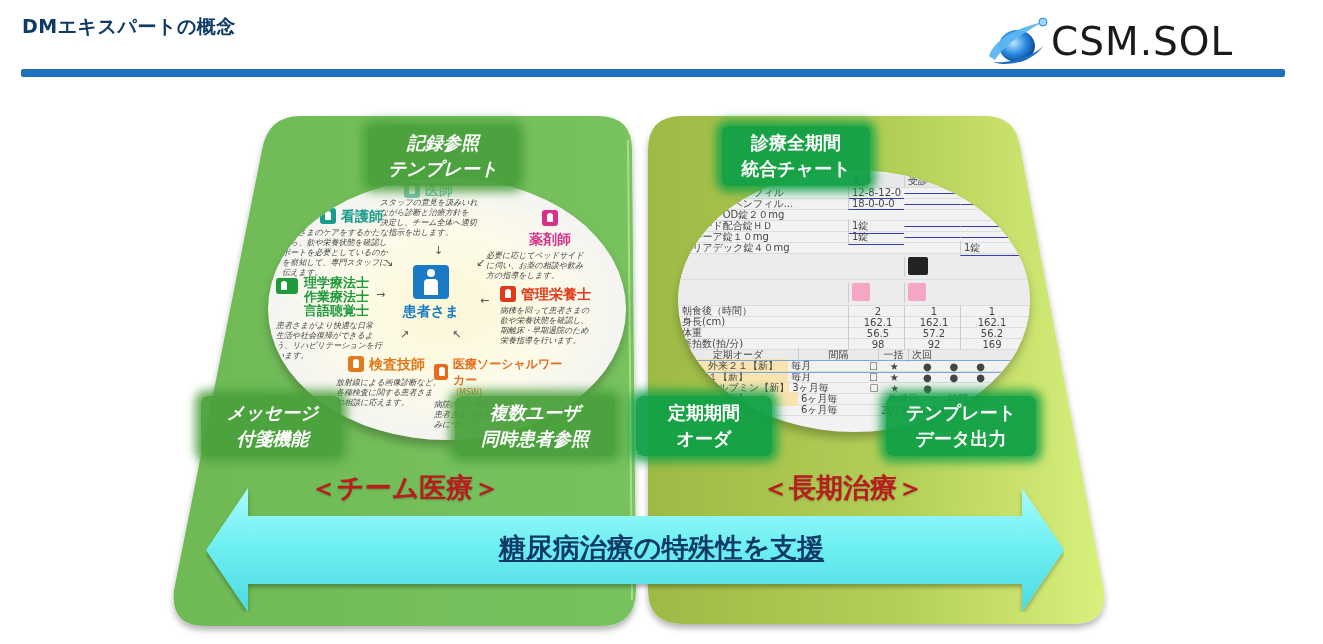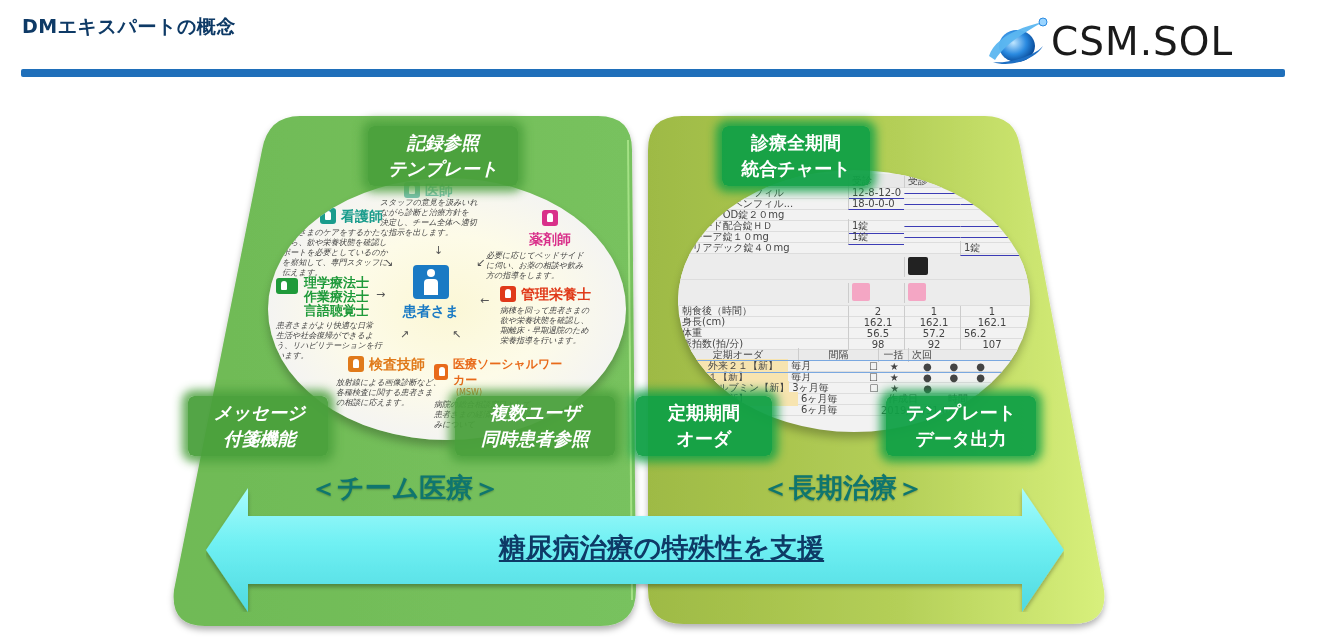--- a/index.html
+++ b/index.html
@@ -37,21 +37,21 @@
   .chart-row .c0 { width: 170px; padding-left: 4px; overflow: hidden; }
   .chart-row .c1 { width: 56px; border-left: 1px solid #ccc; padding-left: 3px; }
   .chart-row .c2 { width: 56px; border-left: 1px solid #ccc; padding-left: 3px; }
   .chart-row .c3 { width: 60px; border-left: 1px solid #ccc; padding-left: 3px; }
   .uline { border-bottom: 1px solid #3b3bb5; }
 
   .tag { position: absolute; color: #ffffff; font-weight: bold; text-align: center; font-size: 18px; line-height: 26px; padding: 4px 10px; border-radius: 6px; }
   .tag-left { background: rgba(74, 160, 60, 0.95); box-shadow: 0 0 10px 6px rgba(74,160,60,0.85); font-style: italic; }
   .tag-right { background: rgba(16, 160, 70, 0.95); box-shadow: 0 0 10px 6px rgba(16,160,70,0.85); }
 
-  .section-label { position: absolute; color: #0f766e; font-weight: bold; font-size: 27px; text-shadow: 0 1px 2px rgba(0,0,0,0.25); }
+  .section-label { position: absolute; color: #b91c1c; font-weight: bold; font-size: 27px; text-shadow: 0 1px 2px rgba(0,0,0,0.25); }
 
   .arrow-band { position: absolute; left: 206px; top: 488px; width: 858px; height: 124px; }
   .arrow-text { position: absolute; left: 0; top: 530px; width: 1323px; text-align: center; font-size: 27px; font-weight: bold; color: #0e3a66; text-decoration: underline; text-underline-offset: 3px; }
 </style>
 </head>
 <body>
 
 <div class="title">DMエキスパートの概念</div>
 <div class="title-bar"></div>
 
@@ -256,27 +256,27 @@
     <div class="chart-row">
         <span class="c0">身長(cm)</span>
         <span class="c1" style="text-align:center">162.1</span>
         <span class="c2" style="text-align:center">162.1</span>
         <span class="c3" style="text-align:center">162.1</span>
       </div>
     <div class="chart-row">
         <span class="c0">体重</span>
         <span class="c1" style="text-align:center">56.5</span>
         <span class="c2" style="text-align:center">57.2</span>
-        <span class="c3" style="text-align:left">56.2</span>
+        <span class="c3" style="text-align:center">56.2</span>
       </div>
     <div class="chart-row">
         <span class="c0">脈拍数(拍/分)</span>
         <span class="c1" style="text-align:center">98</span>
         <span class="c2" style="text-align:center">92</span>
-        <span class="c3" style="text-align:center">107</span>
+        <span class="c3" style="text-align:center">169</span>
       </div>
 
     <div class="chart-row" style="background:#eaeaea;">
       <span style="width:120px;text-align:center;">定期オーダ</span>
       <span style="width:80px;text-align:center;border-left:1px solid #ccc;">間隔</span>
       <span style="width:30px;text-align:center;border-left:1px solid #ccc;">一括</span>
       <span style="width:40px;padding-left:3px;border-left:1px solid #ccc;">次回</span>
       <span style="width:80px;text-align:right;">▼</span>
     </div>
     <div class="chart-row" style="outline:1px solid #7aa8e0;">
@@ -313,21 +313,21 @@
         <span style="width:60px;">診療テンプレー</span>
       </div>
 
   </div>
 </div>
 
 <div class="tag tag-left" style="left:368px;top:126px;width:150px;">
   <div>記録参照</div>
   <div>テンプレート</div>
 </div>
-<div class="tag tag-left" style="left:188px;top:396px;width:140px;padding-left:13px;">
+<div class="tag tag-left" style="left:201px;top:396px;width:140px;padding-left:13px;">
   <div>メッセージ</div>
   <div>付箋機能</div>
 </div>
 <div class="tag tag-left" style="left:455px;top:396px;width:160px;">
   <div>複数ユーザ</div>
   <div>同時患者参照</div>
 </div>
 
 <div class="tag tag-right" style="left:722px;top:126px;width:148px;">
   <div>診療全期間</div>

